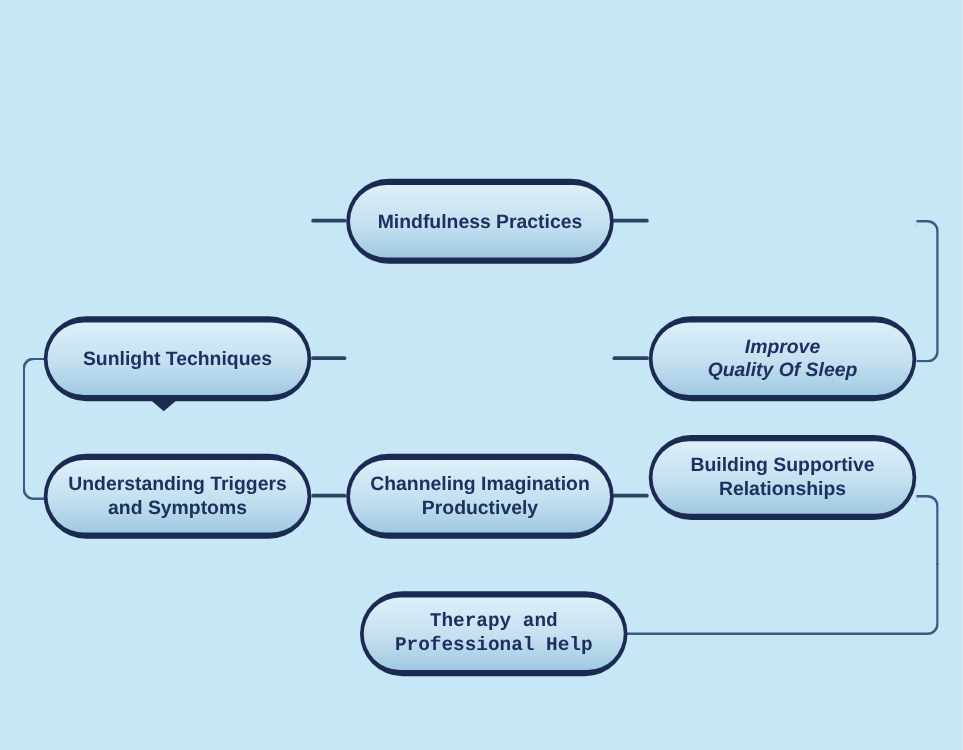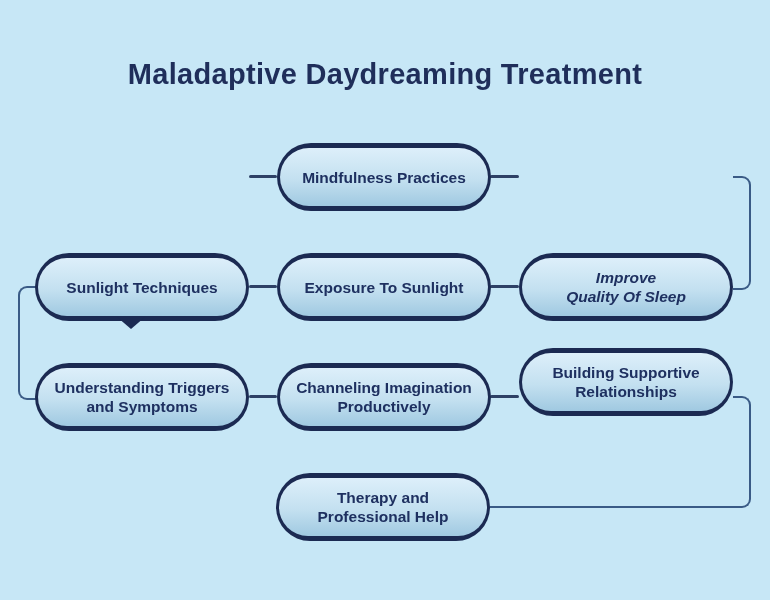--- a/index.html
+++ b/index.html
@@ -124,28 +124,27 @@
   
   .pos-r1c1 { left: 35px;  top: 143px; }
   .pos-r1c2 { left: 277px; top: 143px; }
   .pos-r1c3 { left: 519px; top: 143px; }
   .pos-r2c1 { left: 35px;  top: 253px; }
   .pos-r2c2 { left: 277px; top: 253px; }
   .pos-r2c3 { left: 519px; top: 253px; font-style: italic; }
   .pos-r3c1 { left: 35px;  top: 363px; }
   .pos-r3c2 { left: 277px; top: 363px; }
   .pos-r3c3 { left: 519px; top: 348px; }
-  .pos-r4c2 { left: 276px; top: 473px; }
+  .pos-r4c2 { left: 288px; top: 473px; font-family: Liberation Mono, monospace; }
 </style>
 </head>
 <body>
 
 <div id="canvas">
 
-  <div class="title">Maladaptive Daydreaming Treatment</div>
 
   <div class="h-line" style="left:249px; top:175px; width:28px;"></div>
   <div class="h-line" style="left:490px; top:175px; width:29px;"></div>
   <div class="h-line" style="left:249px; top:285px; width:28px;"></div>
   <div class="h-line" style="left:490px; top:285px; width:29px;"></div>
   <div class="h-line" style="left:249px; top:395px; width:28px;"></div>
   <div class="h-line" style="left:490px; top:395px; width:29px;"></div>
 
   <div class="u-right"></div>
   <div class="u-left"></div>
@@ -158,25 +157,20 @@
     <div class="node-inner">
       <span class="node-label">Mindfulness Practices</span>
     </div>
   </div>
 
   <div class="node pos-r2c1">
     <div class="node-inner">
       <span class="node-label">Sunlight Techniques</span>
     </div>
   </div>
-  <div class="node pos-r2c2">
-    <div class="node-inner">
-      <span class="node-label">Exposure To Sunlight</span>
-    </div>
-  </div>
   <div class="node pos-r2c3">
     <div class="node-inner">
       <span class="node-label">Improve
 Quality Of Sleep</span>
     </div>
   </div>
 
   <div class="node pos-r3c2">
     <div class="node-inner">
       <span class="node-label">Channeling Imagination

